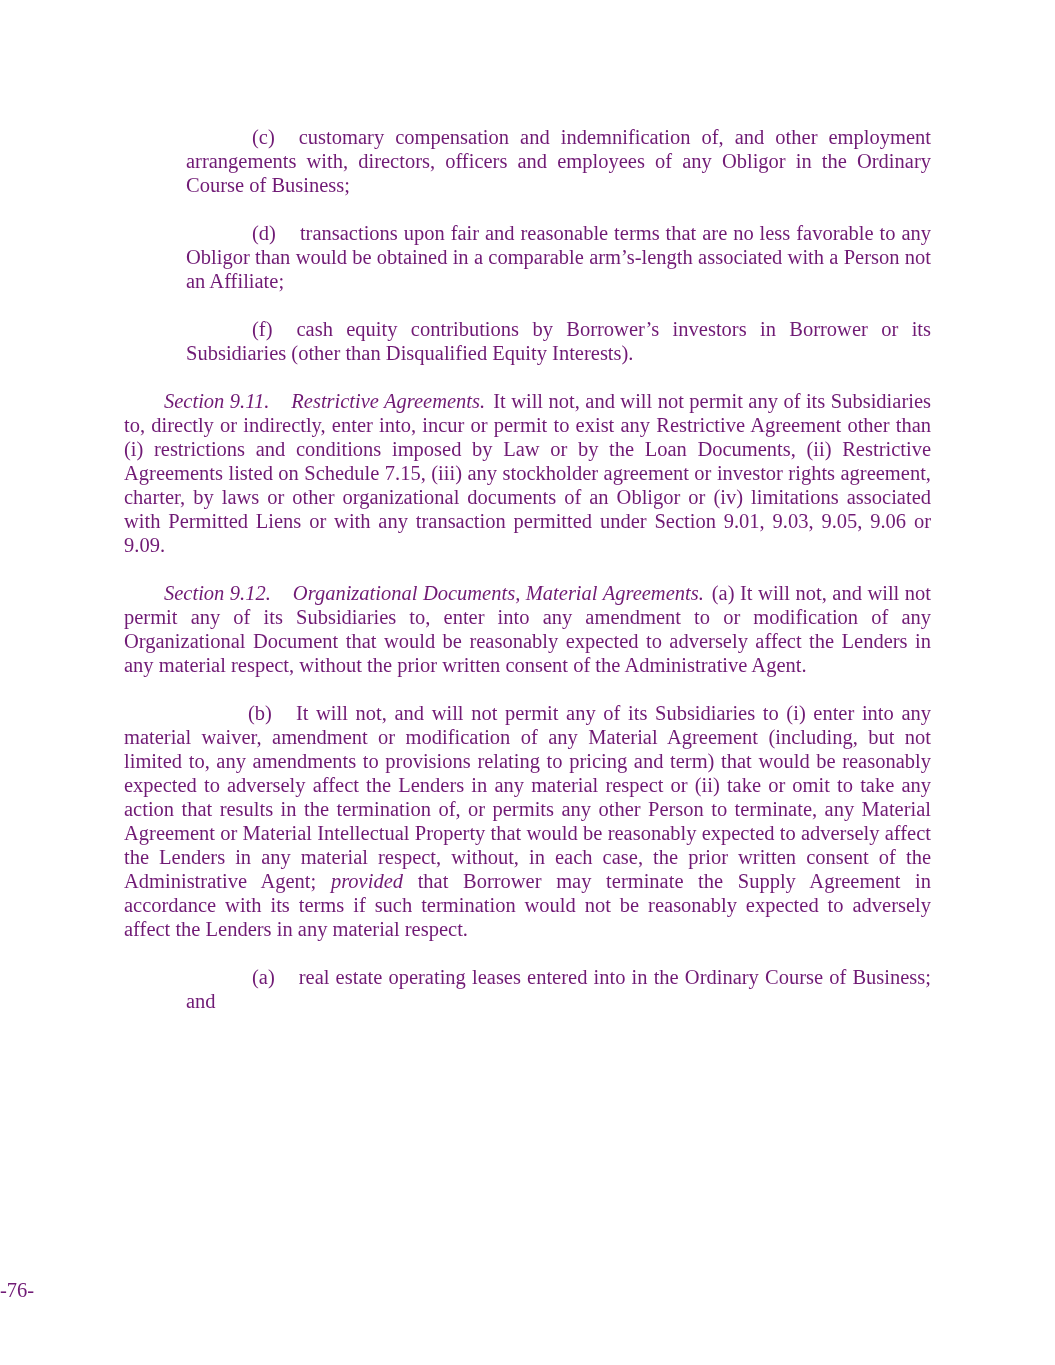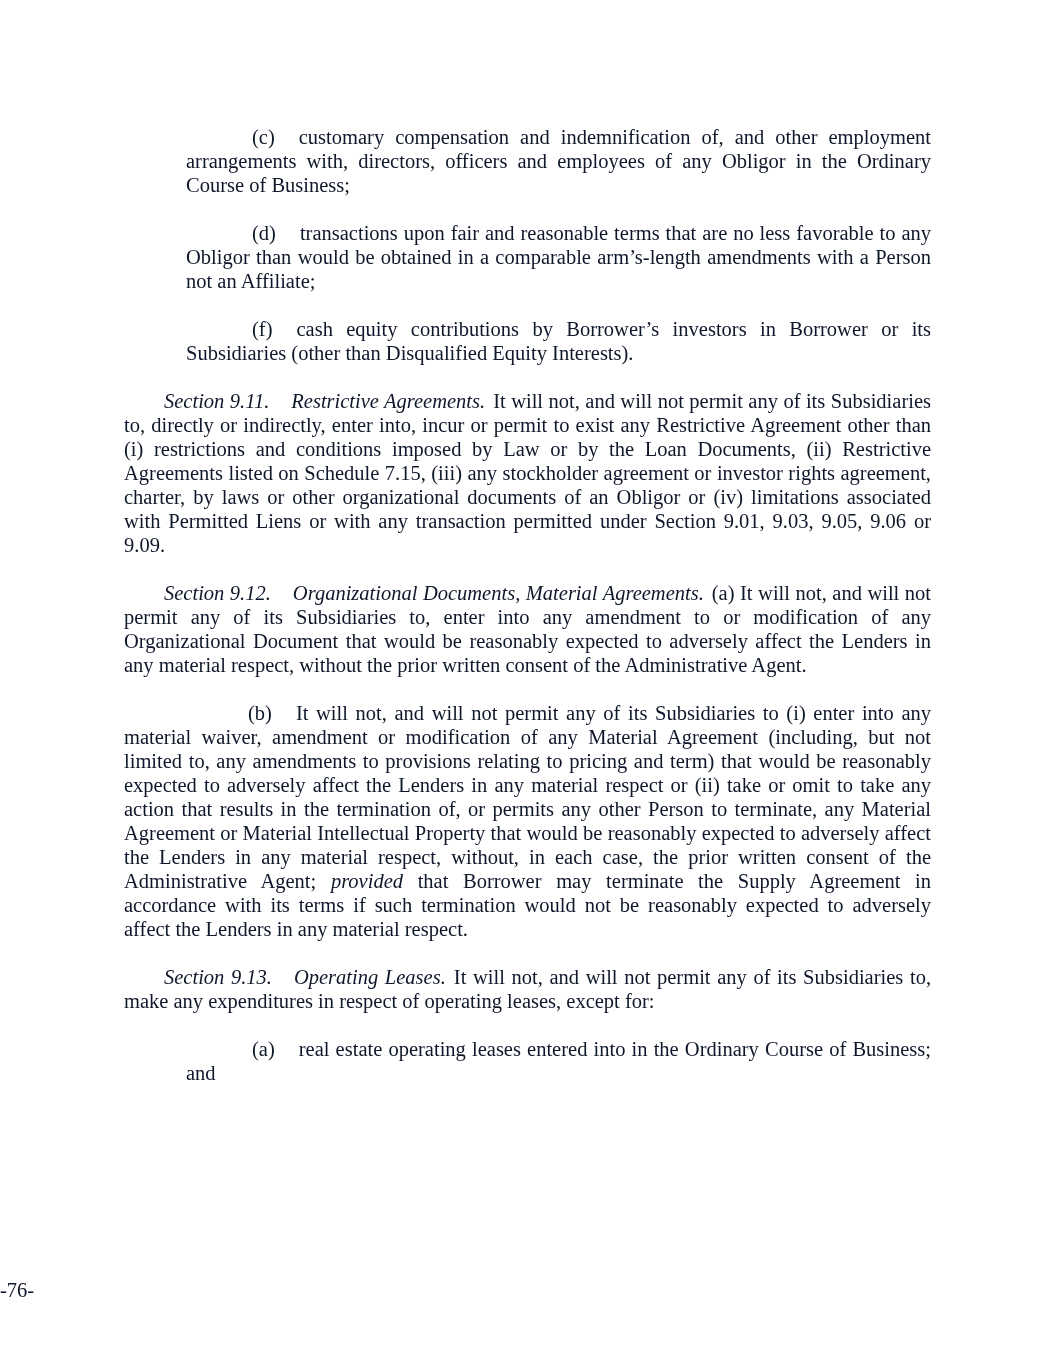--- a/index.html
+++ b/index.html
@@ -5,21 +5,21 @@
   html, body {
     margin: 0;
     padding: 0;
     background: #ffffff;
   }
   .page {
     position: relative;
     width: 1055px;
     height: 1365px;
     background: #ffffff;
-    color: #0f172a;
+    color: #701a75;
     font-family: "Liberation Serif", "DejaVu Serif", serif;
     font-size: 20.5px;
     line-height: 24px;
     overflow: hidden;
   }
   .body-text {
     position: absolute;
     top: 125px;
     left: 124px;
     width: 807px;
@@ -62,32 +62,31 @@
   }
 </style>
 </head>
 <body>
 
 <div class="page">
   <div class="body-text">
 
     <p class="clause"><span class="lbl">(c)</span><span>customary compensation and indemnification of, and other employment arrangements with, directors, officers and employees of any Obligor in the Ordinary Course of Business;</span></p>
 
-    <p class="clause"><span class="lbl">(d)</span><span>transactions upon fair and reasonable terms that are no less favorable to any Obligor than would be obtained in a comparable arm’s-length amendments with a Person not an Affiliate;</span></p>
+    <p class="clause"><span class="lbl">(d)</span><span>transactions upon fair and reasonable terms that are no less favorable to any Obligor than would be obtained in a comparable arm’s-length associated with a Person not an Affiliate;</span></p>
 
 
     <p class="clause"><span class="lbl">(f)</span><span>cash equity contributions by Borrower’s investors in Borrower or its Subsidiaries (other than Disqualified Equity Interests).</span></p>
 
     <p class="section"><span class="it sec-lbl">Section 9.11.</span><span class="it sec-title">Restrictive Agreements.</span><span>It will not, and will not permit any of its Subsidiaries to, directly or indirectly, enter into, incur or permit to exist any Restrictive Agreement other than (i) restrictions and conditions imposed by Law or by the Loan Documents, (ii) Restrictive Agreements listed on Schedule 7.15, (iii) any stockholder agreement or investor rights agreement, charter, by laws or other organizational documents of an Obligor or (iv) limitations associated with Permitted Liens or with any transaction permitted under Section 9.01, 9.03, 9.05, 9.06 or 9.09.</span></p>
 
     <p class="section"><span class="it sec-lbl">Section 9.12.</span><span class="it sec-title">Organizational Documents, Material Agreements.</span><span>(a) It will not, and will not permit any of its Subsidiaries to, enter into any amendment to or modification of any Organizational Document that would be reasonably expected to adversely affect the Lenders in any material respect, without the prior written consent of the Administrative Agent.</span></p>
 
     <p class="clause-wide"><span class="lbl">(b)</span><span>It will not, and will not permit any of its Subsidiaries to (i) enter into any material waiver, amendment or modification of any Material Agreement (including, but not limited to, any amendments to provisions relating to pricing and term) that would be reasonably expected to adversely affect the Lenders in any material respect or (ii) take or omit to take any action that results in the termination of, or permits any other Person to terminate, any Material Agreement or Material Intellectual Property that would be reasonably expected to adversely affect the Lenders in any material respect, without, in each case, the prior written consent of the Administrative Agent; </span><span class="it">provided</span><span> that Borrower may terminate the Supply Agreement in accordance with its terms if such termination would not be reasonably expected to adversely affect the Lenders in any material respect.</span></p>
 
-    <p class="section"><span class="it sec-lbl">Section 9.13.</span><span class="it sec-title">Operating Leases.</span><span>It will not, and will not permit any of its Subsidiaries to, make any expenditures in respect of operating leases, except for:</span></p>
 
     <p class="clause"><span class="lbl">(a)</span><span>real estate operating leases entered into in the Ordinary Course of Business; and</span></p>
 
 
   </div>
 
   <div class="footer">-76-</div>
 </div>
 
 </body></html>

